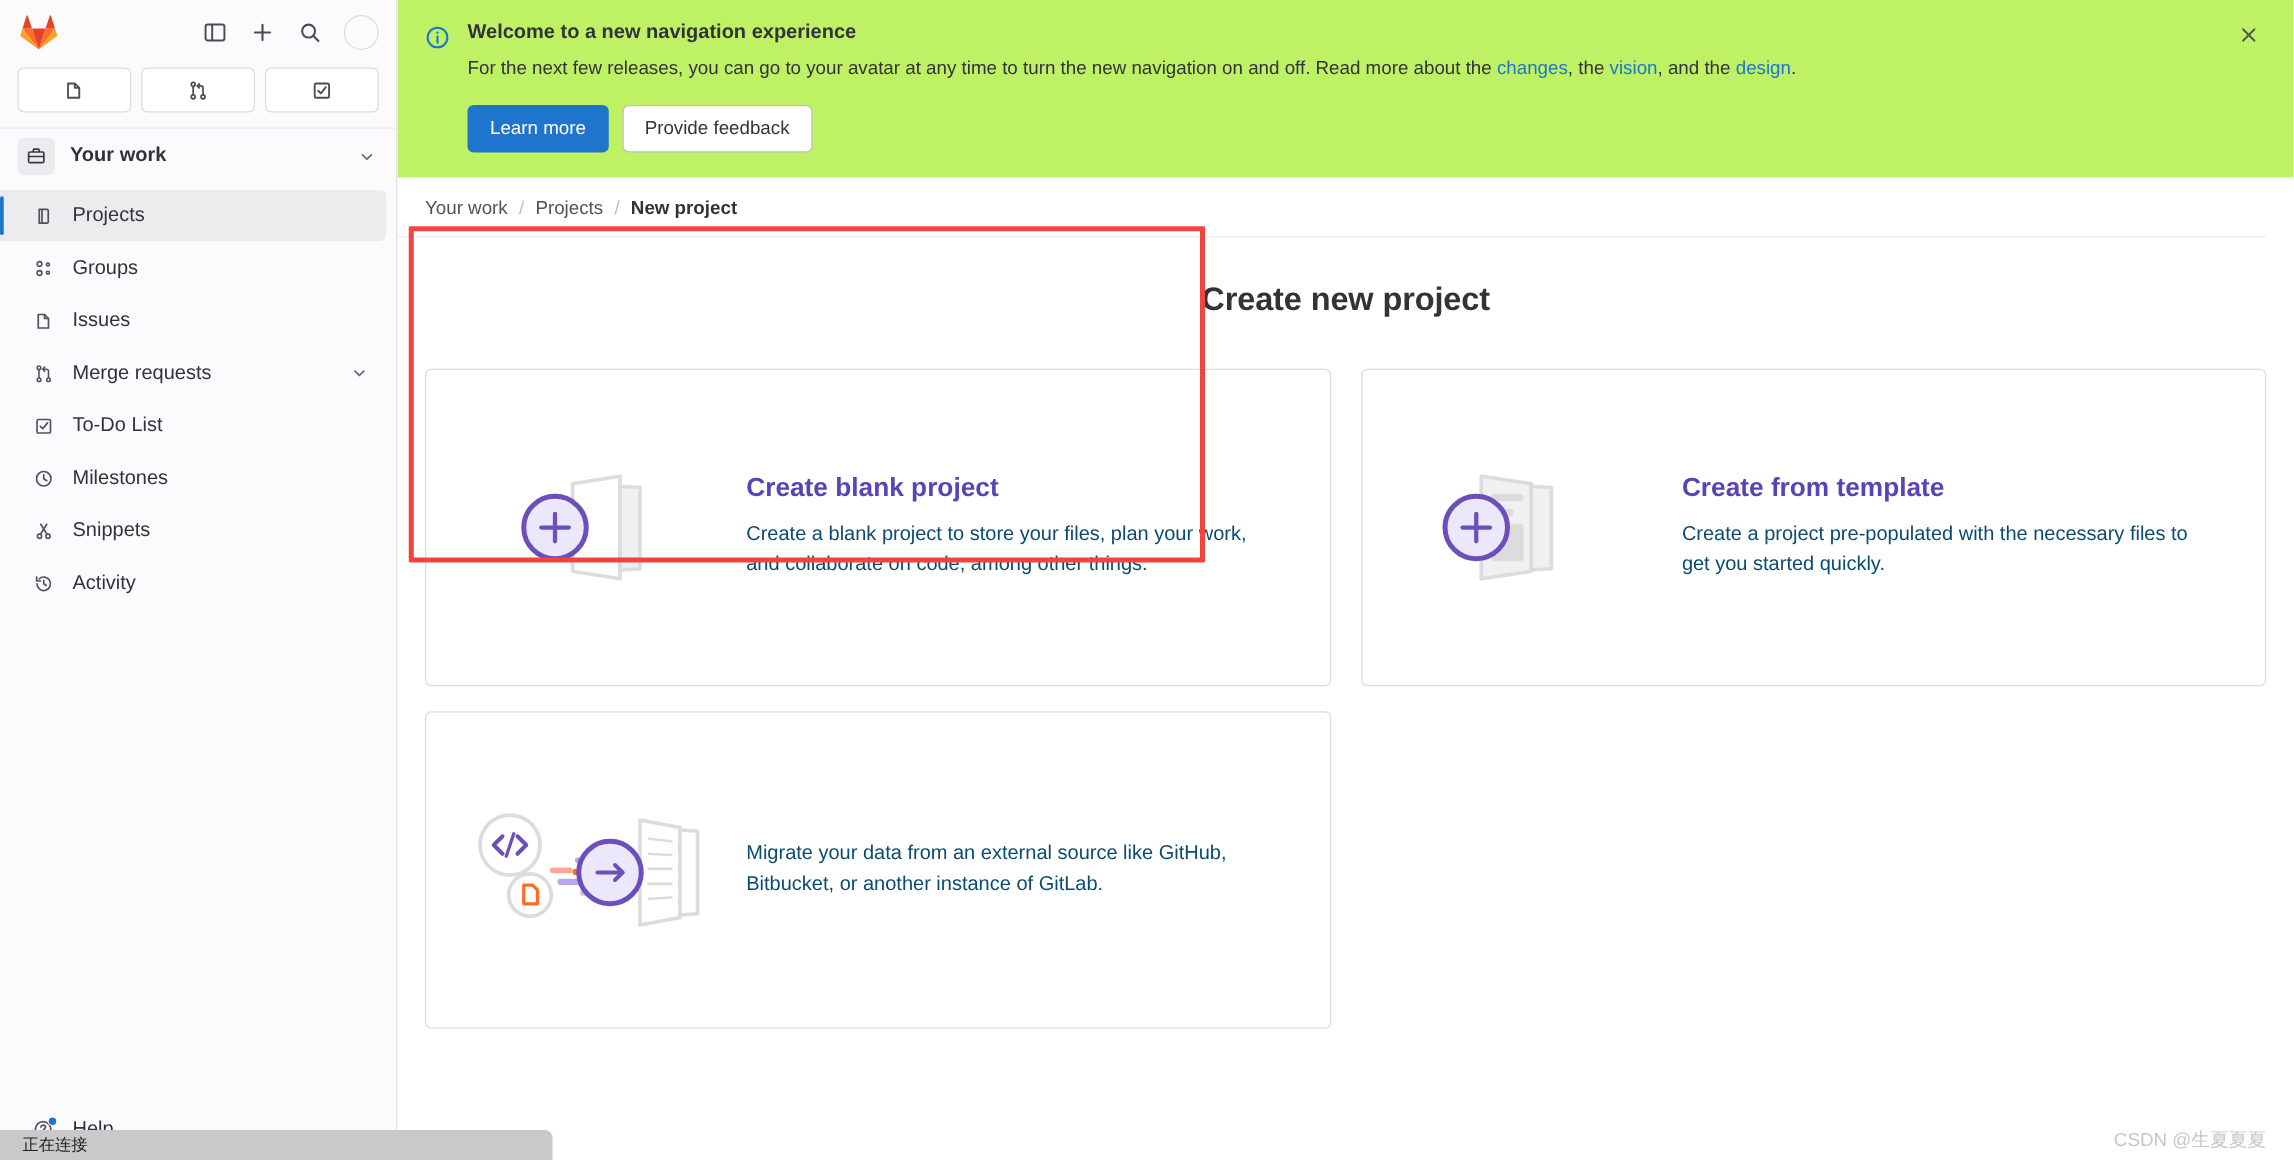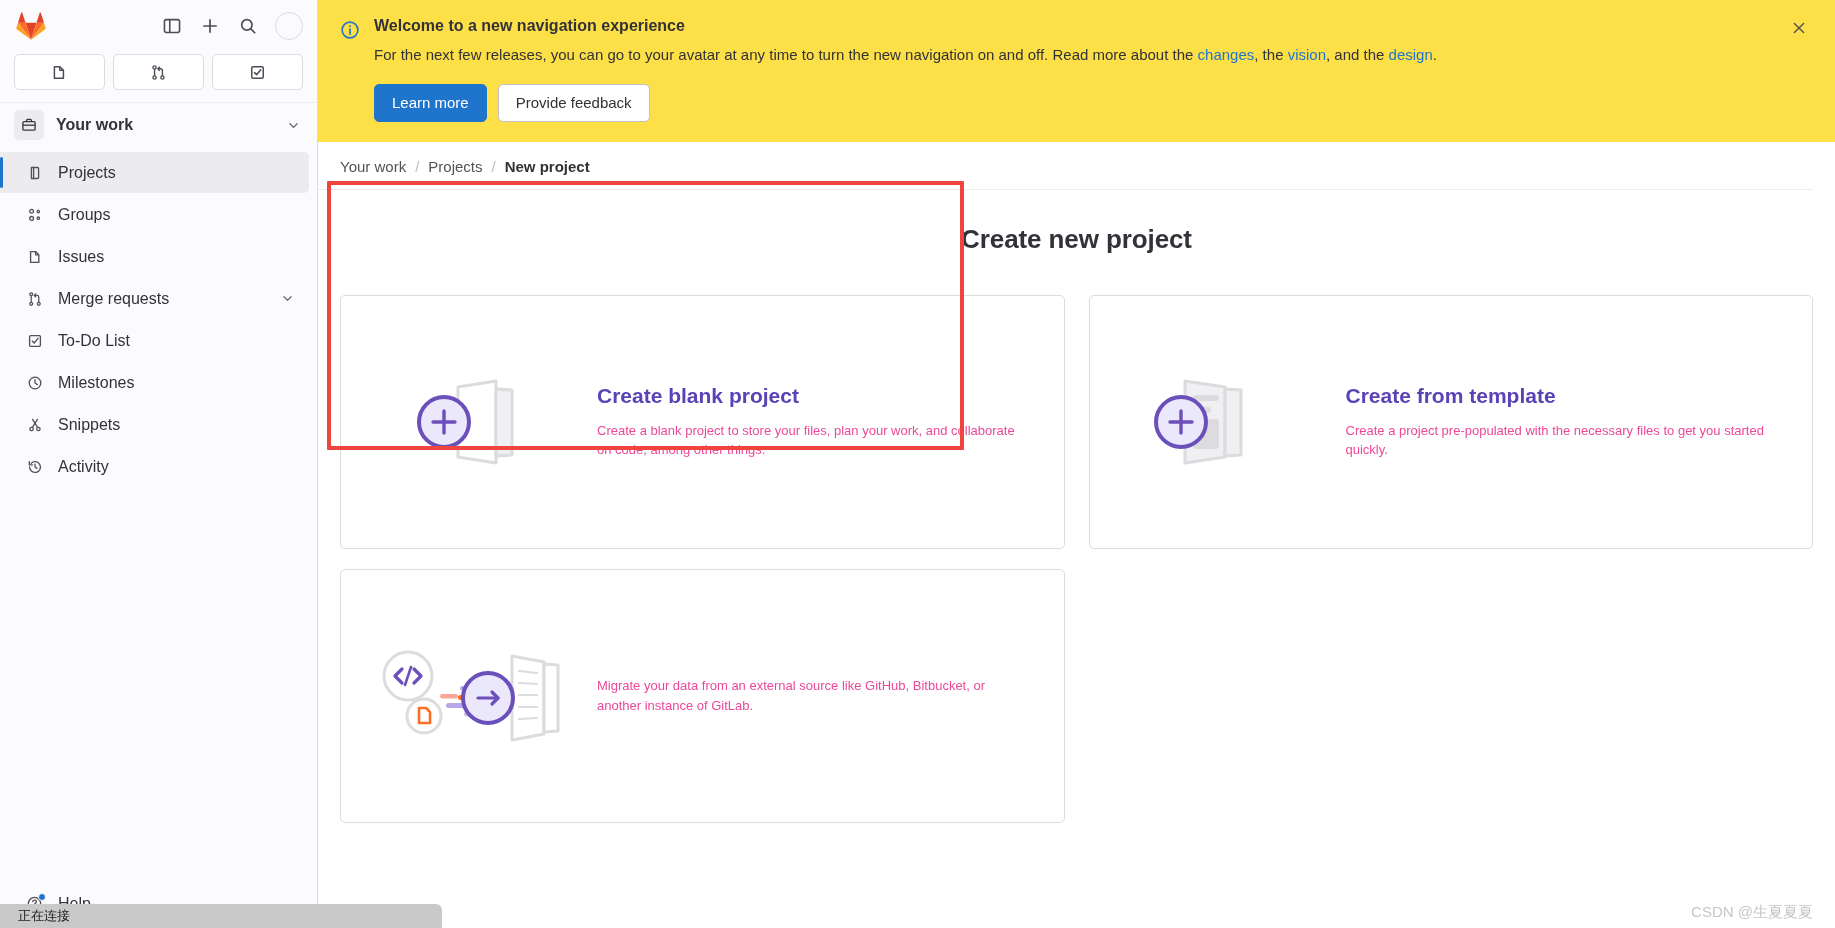--- a/index.html
+++ b/index.html
@@ -113,21 +113,21 @@
     position: absolute; right: -3px; top: -2px;
     width: 8px; height: 8px; border-radius: 50%;
     background: #1f75cb; border: 1px solid #fbfafd;
   }
   .help-label { font-size: 16px; color: #333238; }
 
   
   .main { flex: 1; height: 928px; background: #fff; position: relative; overflow: hidden; }
 
   .banner {
-    background: #fde047;
+    background: #bef264;
     padding: 16px 24px 20px 22px;
     display: flex; gap: 14px;
     position: relative;
     min-height: 134px;
   }
   .banner-info-icon { color: #1f75cb; flex: 0 0 20px; margin-top: 4px; }
   .banner-body { flex: 1; padding-top: 1px; }
   .banner-title {
     font-size: 16px; font-weight: bold; color: #333238;
     margin-bottom: 9px;
@@ -195,21 +195,21 @@
     position: relative;
   }
   .pcard-icon { flex: 0 0 200px; display: flex; align-items: center; justify-content: center; }
   .pcard-body { flex: 1; }
   .pcard-title {
     color: #5943b6;
     font-size: 21px; font-weight: bold;
     margin-bottom: 13px;
   }
   .pcard-desc {
-    font-size: 13px; color: #ec4899; line-height: 1.52;
+    font-size: 16px; color: #0c4a6e; line-height: 1.52;
   }
 
   
   .annot-rect {
     position: absolute;
     border: 4px solid #f0453f;
     pointer-events: none;
     z-index: 40;
     border-radius: 1px;
   }

